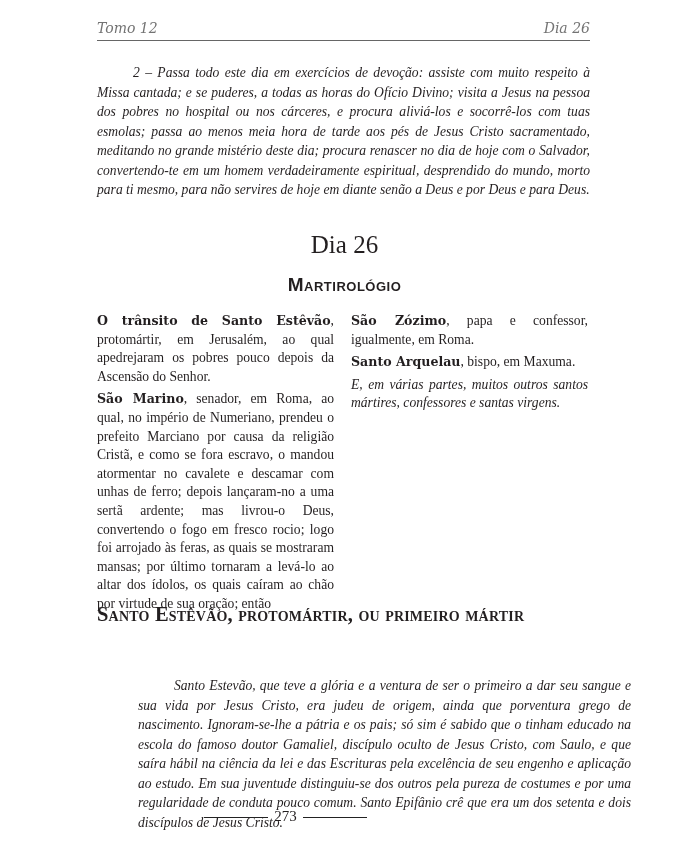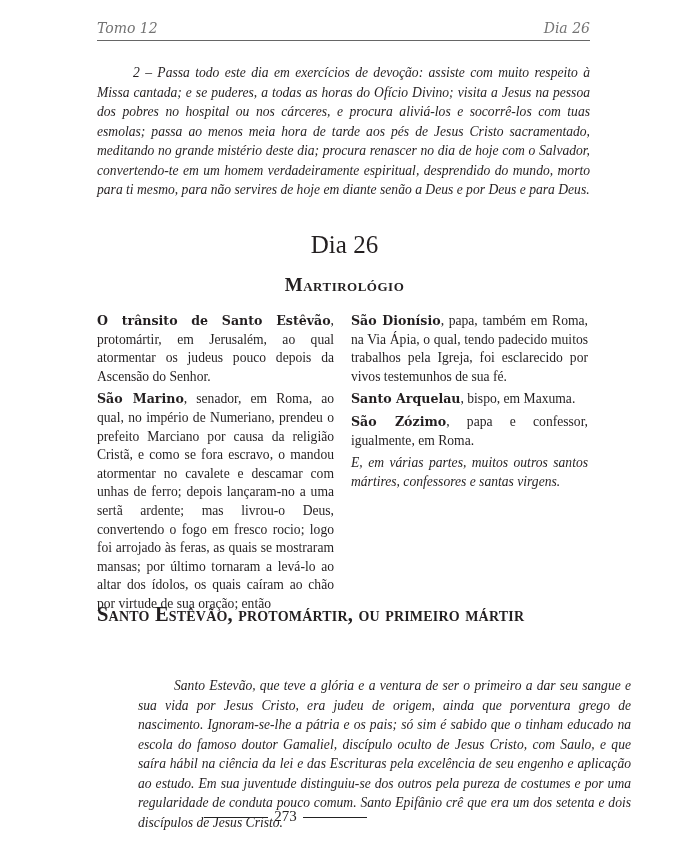--- a/index.html
+++ b/index.html
@@ -8,21 +8,21 @@
   .hdr { position:absolute; top:20px; font-style:italic; font-size:14px; color:#737373;
          font-family:"DejaVu Serif", serif; }
   .hdr-rule { position:absolute; left:97px; top:40px; width:493px; height:0; border-top:1.5px solid #666; }
   .body { position:absolute; left:97px; width:493px; font-size:13.6px; line-height:19.5px; text-align:justify;
           font-family:"Liberation Serif", serif; }
   .body p { margin:0;font-style:italic; }
   .indent { text-indent:36px; }
   .day-title { position:absolute; left:0; width:689px; top:231px; text-align:center; font-size:25px;
                font-family:"Liberation Serif", serif; }
   .section-title { position:absolute; left:0; width:689px; top:274px; text-align:center; font-size:19px;
-                   font-weight:bold; letter-spacing:0.5px; font-family:Liberation Serif, serif; font-variant:small-caps; }
+                   font-weight:bold; letter-spacing:0.5px; font-family:Liberation Sans, sans-serif; font-variant:small-caps; }
   .col { position:absolute; top:312px; width:237px; font-size:13.6px; line-height:18.6px; text-align:justify;
          font-family:"Liberation Serif", serif; }
   .col p { margin:0 0 4px 0; }
   .col b { font-family:"DejaVu Serif", serif; font-size:12.6px; }
   .col .it { font-style:italic; }
   .big-title { position:absolute; left:97px; width:493px; top:603px; text-align:left; font-size:20.5px; font-weight:bold;
                font-family:"Liberation Serif", serif; font-variant:small-caps; letter-spacing:0.2px; }
   .pager { position:absolute; top:808px; left:0; width:571px; text-align:center; font-size:15px;
            font-family:"Liberation Serif", serif; }
   .pager .line { display:inline-block; width:64px; border-top:1.3px solid #222; vertical-align:middle; margin:0 6px; }
@@ -35,28 +35,27 @@
 <div class="hdr-rule"></div>
 
 <div class="body" style="top:63px;">
   <p class="indent">2 – Passa todo este dia em exercícios de devoção: assiste com muito respeito à Missa cantada; e se puderes, a todas as horas do Ofício Divino; visita a Jesus na pessoa dos pobres no hospital ou nos cárceres, e procura aliviá-los e socorrê-los com tuas esmolas; passa ao menos meia hora de tarde aos pés de Jesus Cristo sacramentado, meditando no grande mistério deste dia; procura renascer no dia de hoje com o Salvador, convertendo-te em um homem verdadeiramente espiritual, desprendido do mundo, morto para ti mesmo, para não servires de hoje em diante senão a Deus e por Deus e para Deus.</p>
 </div>
 
 <div class="day-title">Dia 26</div>
 <div class="section-title">Martirológio</div>
 
 <div class="col" style="left:97px;">
-  <p><b>O trânsito de Santo Estêvão</b><span>, protomártir, em Jerusalém, ao qual atormentar os judeus pouco depois da Ascensão do Senhor.</span></p>
+  <p><b>O trânsito de Santo Estêvão</b><span>, protomártir, em Jerusalém, ao qual apedrejaram os pobres pouco depois da Ascensão do Senhor.</span></p>
   <p><b>São Marino</b><span id="marino-a">, senador, em Roma, ao qual, no império de Numeriano, prendeu o prefeito Marciano por causa da religião Cristã, e como se fora escravo, o mandou atormentar no cavalete e descamar com unhas de ferro; depois lançaram-no a uma sertã ardente; mas livrou-o Deus, convertendo o fogo em fresco rocio; logo foi arrojado às feras, as quais se mostraram mansas; por último tornaram a levá-lo ao altar dos ídolos, os quais caíram ao chão por virtude de sua oração; então </span></p>
 </div>
 
 <div class="col" style="left:351px;">
-  <p><b>São Dionísio</b><span>, papa, também em Roma, na Via Ápia, o qual, tendo padecido muitos trabalhos pela Igreja, foi esclarecido por vivos testemunhos de sua fé.</span></p>
+  <p><b>São Zózimo</b><span>, papa e confessor, igualmente, em Roma.</span></p>
   <p><b>Santo Arquelau</b><span>, bispo, em Maxuma.</span></p>
-  <p><b>São Zózimo</b><span>, papa e confessor, igualmente, em Roma.</span></p>
   <p class="it">E, em várias partes, muitos outros santos mártires, confessores e santas virgens.</p>
 </div>
 
 <div class="big-title">Santo Estêvão, protomártir, ou primeiro mártir</div>
 
 <div class="body" style="top:676px;margin-left:41px;">
   <p class="indent">Santo Estevão, que teve a glória e a ventura de ser o primeiro a dar seu sangue e sua vida por Jesus Cristo, era judeu de origem, ainda que porventura grego de nascimento. Ignoram-se-lhe a pátria e os pais; só sim é sabido que o tinham educado na escola do famoso doutor Gamaliel, discípulo oculto de Jesus Cristo, com Saulo, e que saíra hábil na ciência da lei e das Escrituras pela excelência de seu engenho e aplicação ao estudo. Em sua juventude distinguiu-se dos outros pela pureza de costumes e por uma regularidade de conduta pouco comum. Santo Epifânio crê que era um dos setenta e dois discípulos de Jesus Cristo.</p>
 </div>
 
 <div class="pager">

